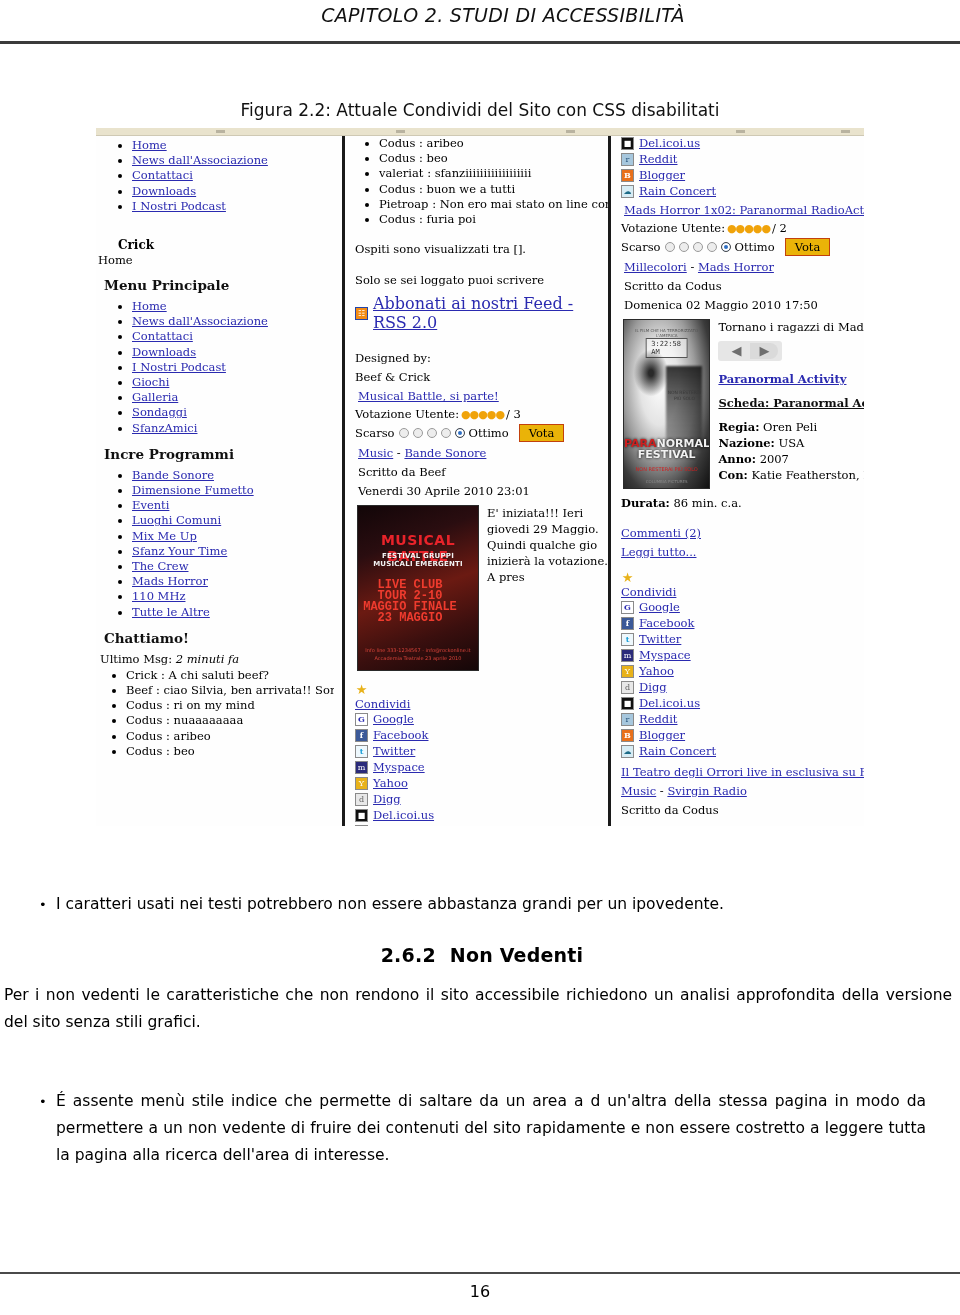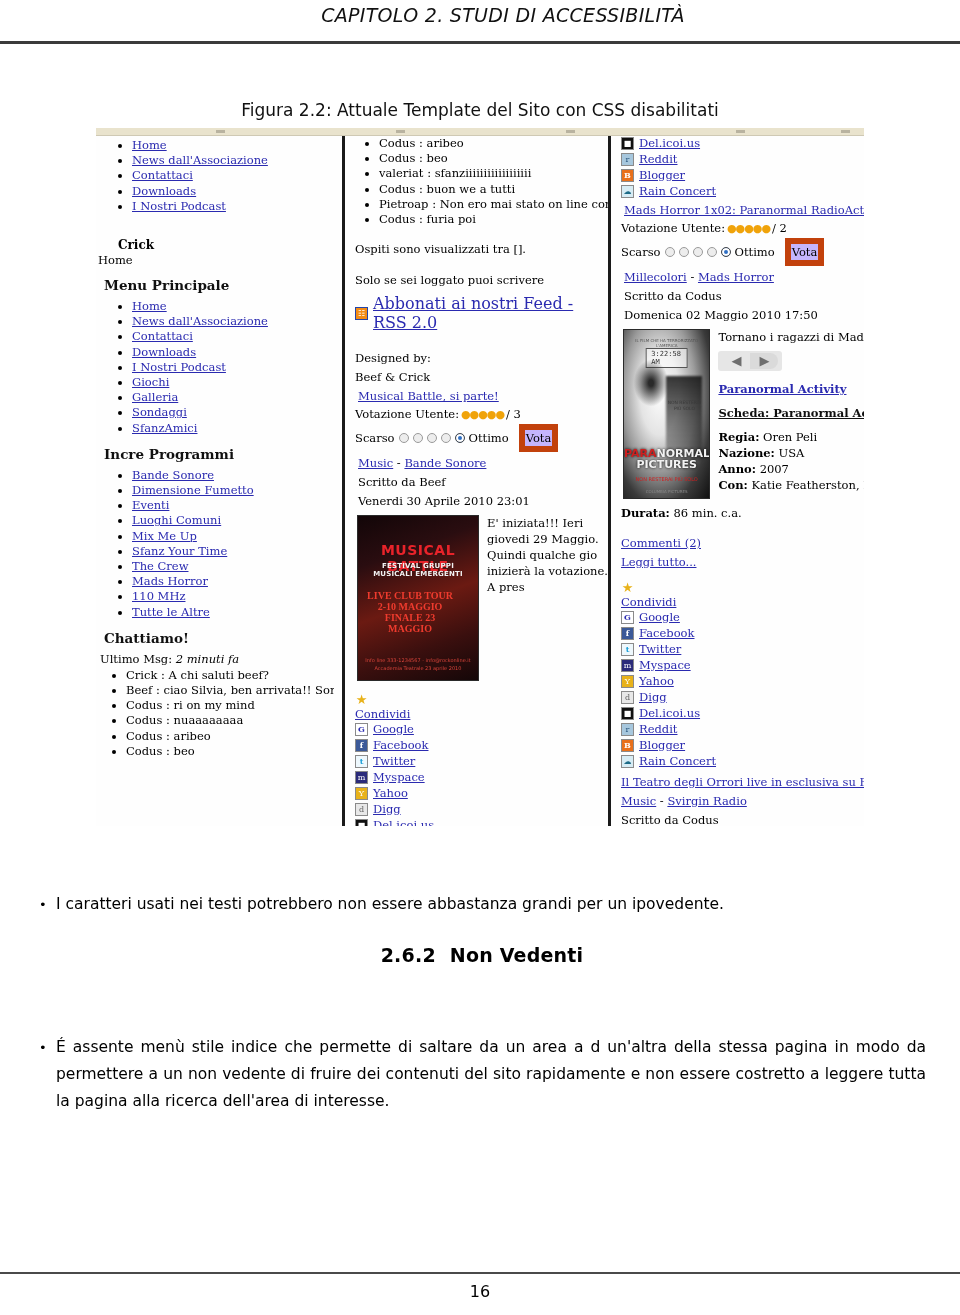--- a/index.html
+++ b/index.html
@@ -164,23 +164,23 @@
   .vote-line { display: flex; align-items: center; gap: 2px; font-size: 11.5px; margin: 3px 0 3px 2px; }
   .stars { color: #f0a30a; letter-spacing: -1px; font-size: 11px; }
   .radio-line { display: flex; align-items: center; gap: 4px; font-size: 11.5px; margin: 3px 0 3px 2px; }
   .radio {
     width: 10px; height: 10px; border-radius: 50%;
     border: 1px solid #9a9a9a; background: #ededed;
     display: inline-block; box-sizing: border-box;
   }
   .radio.on { background: #2f6fc4; border-color: #4a4a4a; box-shadow: inset 0 0 0 2px #fff; }
   .vote-btn {
-    border: 6px solid #c2410c; background: #c4b5fd;
+    border: 1px solid #c2410c; background: #eab308;
     font-family: "DejaVu Serif", serif;
-    font-size: 11.5px; padding: 1px 1px; margin-left: 6px; cursor: pointer;
+    font-size: 11.5px; padding: 1px 9px; margin-left: 6px; cursor: pointer;
   }
 
   
   .poster {
     position: relative;
     border: 1px solid #2a2a2a;
     overflow: hidden;
   }
   .poster-mb {
     width: 120px; height: 164px;
@@ -191,22 +191,22 @@
     color:#e8232a; font-weight:bold; font-size:14px; letter-spacing:0.5px;
     font-family:"DejaVu Sans", sans-serif;
   }
   .poster-mb .t2 {
     position:absolute; top:46px; left:4px; right:4px; text-align:center;
     color:#f2f2f2; font-weight:bold; font-size:7px; letter-spacing:0.2px;
     font-family:"DejaVu Sans", sans-serif;
   }
   .poster-mb .t3 {
     position:absolute; top:74px; left:4px; right:20px; text-align:center;
-    color:#ef3b2e; font-weight:bold; font-size:10px; line-height:11px;
-    font-family:Liberation Serif, serif;
+    color:#ef3b2e; font-weight:bold; font-size:12px; line-height:11px;
+    font-family:Liberation Mono, monospace;
   }
   .poster-mb .t4 {
     position:absolute; bottom:8px; left:3px; right:3px; text-align:center;
     color:#d8443a; font-size:5px; line-height:8px;
     font-family:"DejaVu Sans", sans-serif;
   }
   .poster-pa {
     width: 116px; height: 168px;
     background: radial-gradient(ellipse at 42% 38%, #fdfdfd 0%, #e4e4e4 28%, #9c9c9c 52%, #3a3a3a 76%, #101010 100%);
   }
@@ -319,21 +319,21 @@
   }
 </style>
 </head>
 <body>
 
 <div class="page-header">
   <div class="chapter-title">CAPITOLO 2.  STUDI DI ACCESSIBILITÀ</div>
 </div>
 <div class="header-rule"></div>
 
-<div class="figure-caption">Figura 2.2: Attuale Template del Sito con CSS disabilitati</div>
+<div class="figure-caption">Figura 2.2: Attuale Condividi del Sito con CSS disabilitati</div>
 
 <div class="figure-shot">
 
   <div class="shot-topband">
     <span class="tick" style="left:120px"></span>
     <span class="tick" style="left:300px"></span>
     <span class="tick" style="left:470px"></span>
     <span class="tick" style="left:640px"></span>
     <span class="tick" style="left:745px"></span>
   </div>
@@ -543,21 +543,21 @@
       <div class="mid-line" style="margin-left:5px">Scritto da Codus</div>
       <div class="mid-line" style="margin-left:5px">Domenica 02 Maggio 2010 17:50</div>
 
       <div class="poster-wrap">
         <div class="poster poster-pa">
           <div class="toptext">IL FILM CHE HA TERRORIZZATO L'AMERICA</div>
           <div class="clock">3:22:58 AM</div>
           <div class="hand"></div>
           <div class="figurine"></div>
           <div class="smalltext">NON RESTERAI PIÙ SOLO</div>
-          <div class="pt"><span class="red">PARA</span><span>NORMAL</span><br><span>PICTURES</span></div>
+          <div class="pt"><span class="red">PARA</span><span>NORMAL</span><br><span>FESTIVAL</span></div>
           <div class="pb">NON RESTERAI PIÙ SOLO</div>
           <div class="credits">COLUMBIA PICTURES</div>
         </div>
 
         <div class="poster-side">
           <div class="trunc">Tornano i ragazzi di Mads</div>
           <div class="arrownav">
             <span class="ar prev">◀</span>
             <span class="ar next">▶</span>
           </div>
@@ -635,19 +635,20 @@
 </div>
 
 <div class="prose">
   <div class="gap-m"></div>
   <div class="bullet">I caratteri usati nei testi potrebbero non essere abbastanza grandi per un ipovedente.</div>
   <div class="gap-m"></div>
   <div class="section-head">
     <span class="num">2.6.2</span><span>Non Vedenti</span>
   </div>
   <div class="gap-s"></div>
+  <div class="para">Per i non vedenti le caratteristiche che non rendono il sito accessibile richiedono un analisi approfondita della versione del sito senza stili grafici.</div>
   <div class="gap-m"></div>
   <div class="gap-m"></div>
   <div class="bullet">É assente menù stile indice che permette di saltare da un area a d un'altra della stessa pagina in modo da permettere a un non vedente di fruire dei contenuti del sito rapidamente e non essere costretto a leggere tutta la pagina alla ricerca dell'area di interesse.</div>
 </div>
 
 <div class="footer-rule"></div>
 <div class="page-number">16</div>
 
 </body></html>

